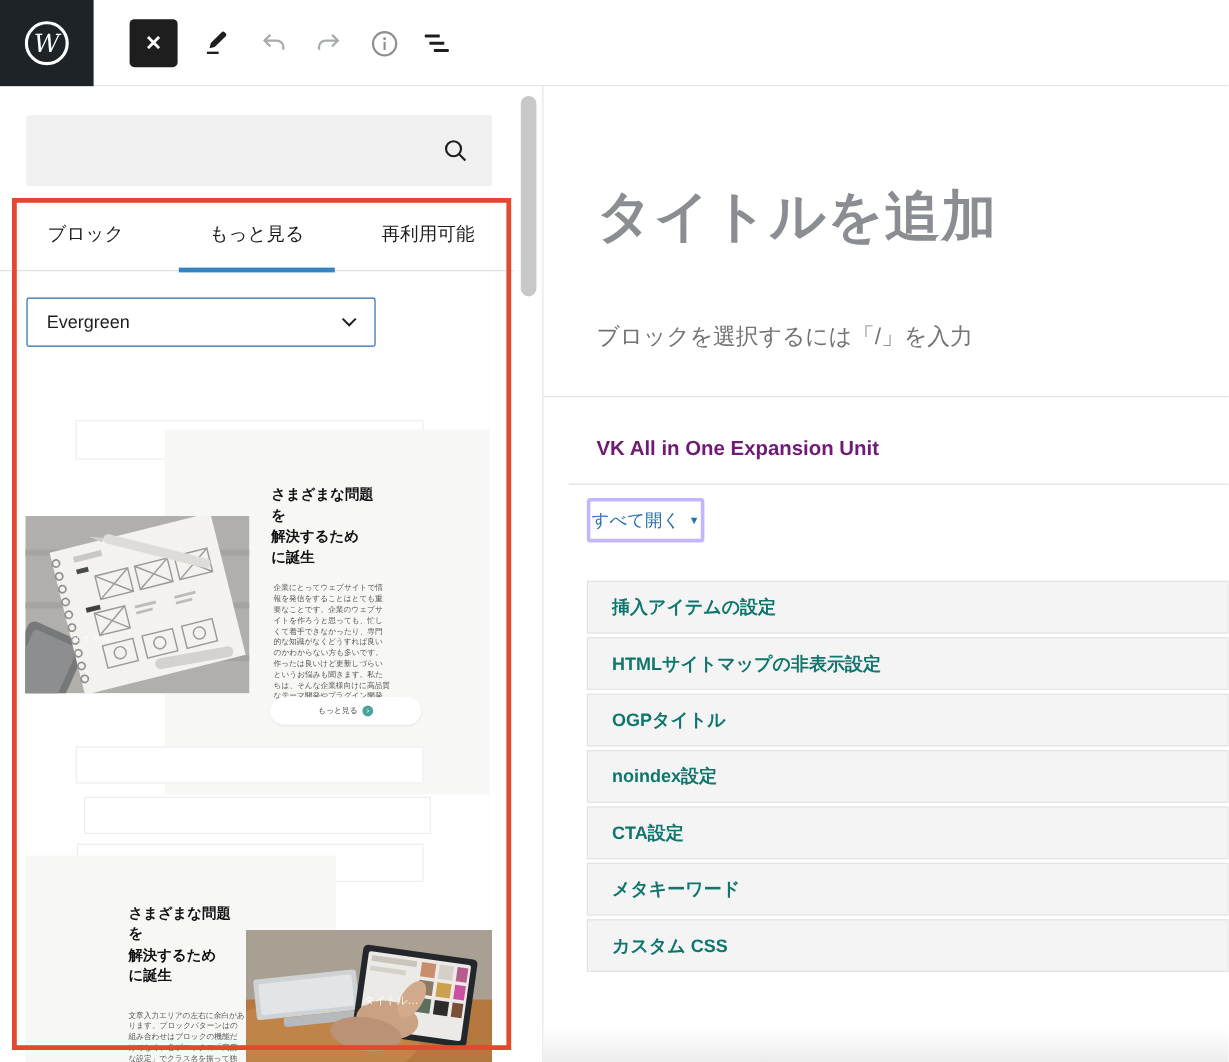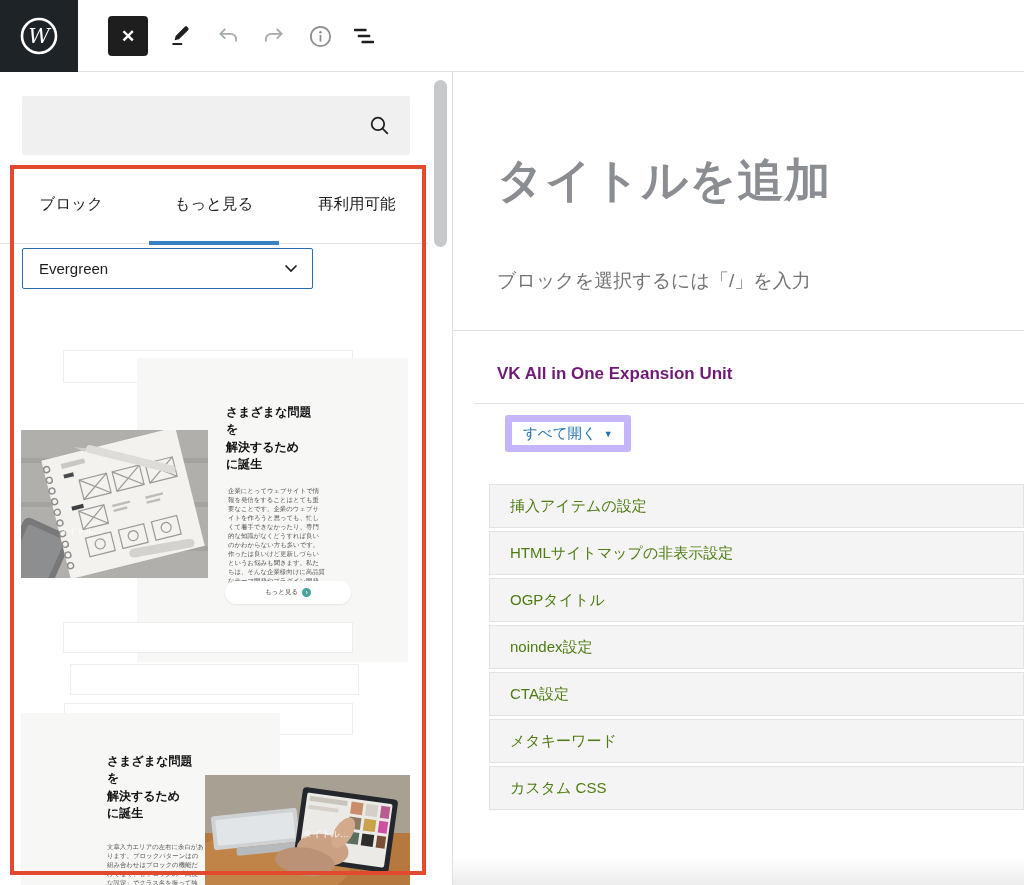--- a/index.html
+++ b/index.html
@@ -20,21 +20,21 @@
 
   
   .sidebar { position:absolute; left:0; top:72px; width:452px; height:813px; background:#fff; overflow:hidden; }
   .main-left-border { position:absolute; left:452px; top:72px; width:1px; height:813px; background:#e0e0e0; }
 
   .search-box { position:absolute; left:22px; top:24px; width:388px; height:59px; background:#f0f0f0; border-radius:2px; }
   .search-input { position:absolute; left:18px; top:0; width:320px; height:59px; border:none; background:transparent; outline:none; font-size:16px; color:#1e1e1e; font-family:inherit; }
   .search-input::placeholder { color:#757575; opacity:1; }
   .search-glyph { position:absolute; right:18px; top:17px; }
 
-  .tabs { position:absolute; left:0; top:93px; width:428px; height:79px; border-bottom:1px solid #e0e0e0; display:flex; }
+  .tabs { position:absolute; left:0; top:93px; width:428px; height:61px; border-bottom:1px solid #e0e0e0; display:flex; }
   .tab { flex:1; display:flex; align-items:center; justify-content:center; font-size:15.5px; color:#1e1e1e; position:relative; cursor:pointer; background:none; border:none; font-family:inherit; }
   .tab.active::after { content:""; position:absolute; left:6px; right:6px; bottom:-2px; height:4px; background:#3582c4; }
 
   .category-select { position:absolute; left:22px; top:176px; width:291px; height:41px; border:1.5px solid #2b6cb0; border-radius:2px; background:#fff; display:flex; align-items:center; padding:0 14px 0 16px; font-size:15px; cursor:pointer; }
   .category-select .chev { margin-left:auto; }
 
   
   .ph-box { position:absolute; border:1px solid #ededed; background:#fff; }
   .gray-panel { position:absolute; background:#f7f7f6; }
   .pv-heading { position:absolute; font-weight:bold; font-size:12px; line-height:1.45; color:#111; white-space:pre-line; width:86px; }
@@ -48,24 +48,24 @@
   
   .annotation { position:absolute; left:10px; top:165px; width:416px; height:710px; border:4px solid #e2492e; z-index:50; pointer-events:none; }
 
   
   .main { position:absolute; left:453px; top:72px; width:571px; height:813px; background:#fff; }
   .post-title { position:absolute; left:44px; top:78px; font-size:46px; font-weight:bold; color:#8a8d91; letter-spacing:1px; }
   .body-placeholder { position:absolute; left:44px; top:196px; font-size:19px; color:#737373; }
   .meta-divider { position:absolute; left:0; top:258px; width:571px; height:1px; background:#e2e2e2; }
   .metabox-title { position:absolute; left:44px; top:292px; font-size:17px; font-weight:bold; color:#701a75; }
   .metabox-divider { position:absolute; left:21px; top:331px; width:550px; height:1px; background:#e0e0e0; }
-  .open-all-btn { position:absolute; left:52px; top:343px; height:37px; padding:0 11px; background:#fff; border:7px solid #c4b5fd; border-radius:3px; color:#2271b1; font-size:14.5px; font-family:inherit; display:flex; align-items:center; gap:7px; cursor:pointer; }
+  .open-all-btn { position:absolute; left:36px; top:343px; height:37px; padding:0 1px; background:#fff; border:3px solid #c4b5fd; border-radius:3px; color:#2271b1; font-size:14.5px; font-family:inherit; display:flex; align-items:center; gap:7px; cursor:pointer; }
   .open-all-btn .caret { font-size:9px; }
   .sections { position:absolute; left:36px; top:412px; width:535px; }
-  .section-row { height:44px; margin-bottom:3px; background:#f4f4f5; border:1px solid #e3e3e4; display:flex; align-items:center; padding-left:20px; font-size:15px; font-weight:normal; color:#4d7c0f; cursor:pointer; }
+  .section-row { height:44px; margin-bottom:3px; background:#f4f4f5; border:1px solid #e3e3e4; display:flex; align-items:center; padding-left:20px; font-size:15px; font-weight:bold; color:#0f766e; cursor:pointer; }
   .bottom-fade { position:absolute; left:0; top:785px; width:571px; height:28px; background:linear-gradient(#ffffff,#ececec); pointer-events:none; }
 </style>
 </head>
 <body>
 
 <div id="screen">
 
   <div class="topbar">
     <div class="wp-logo-block">
       <svg width="42" height="42" viewBox="0 0 42 42">

